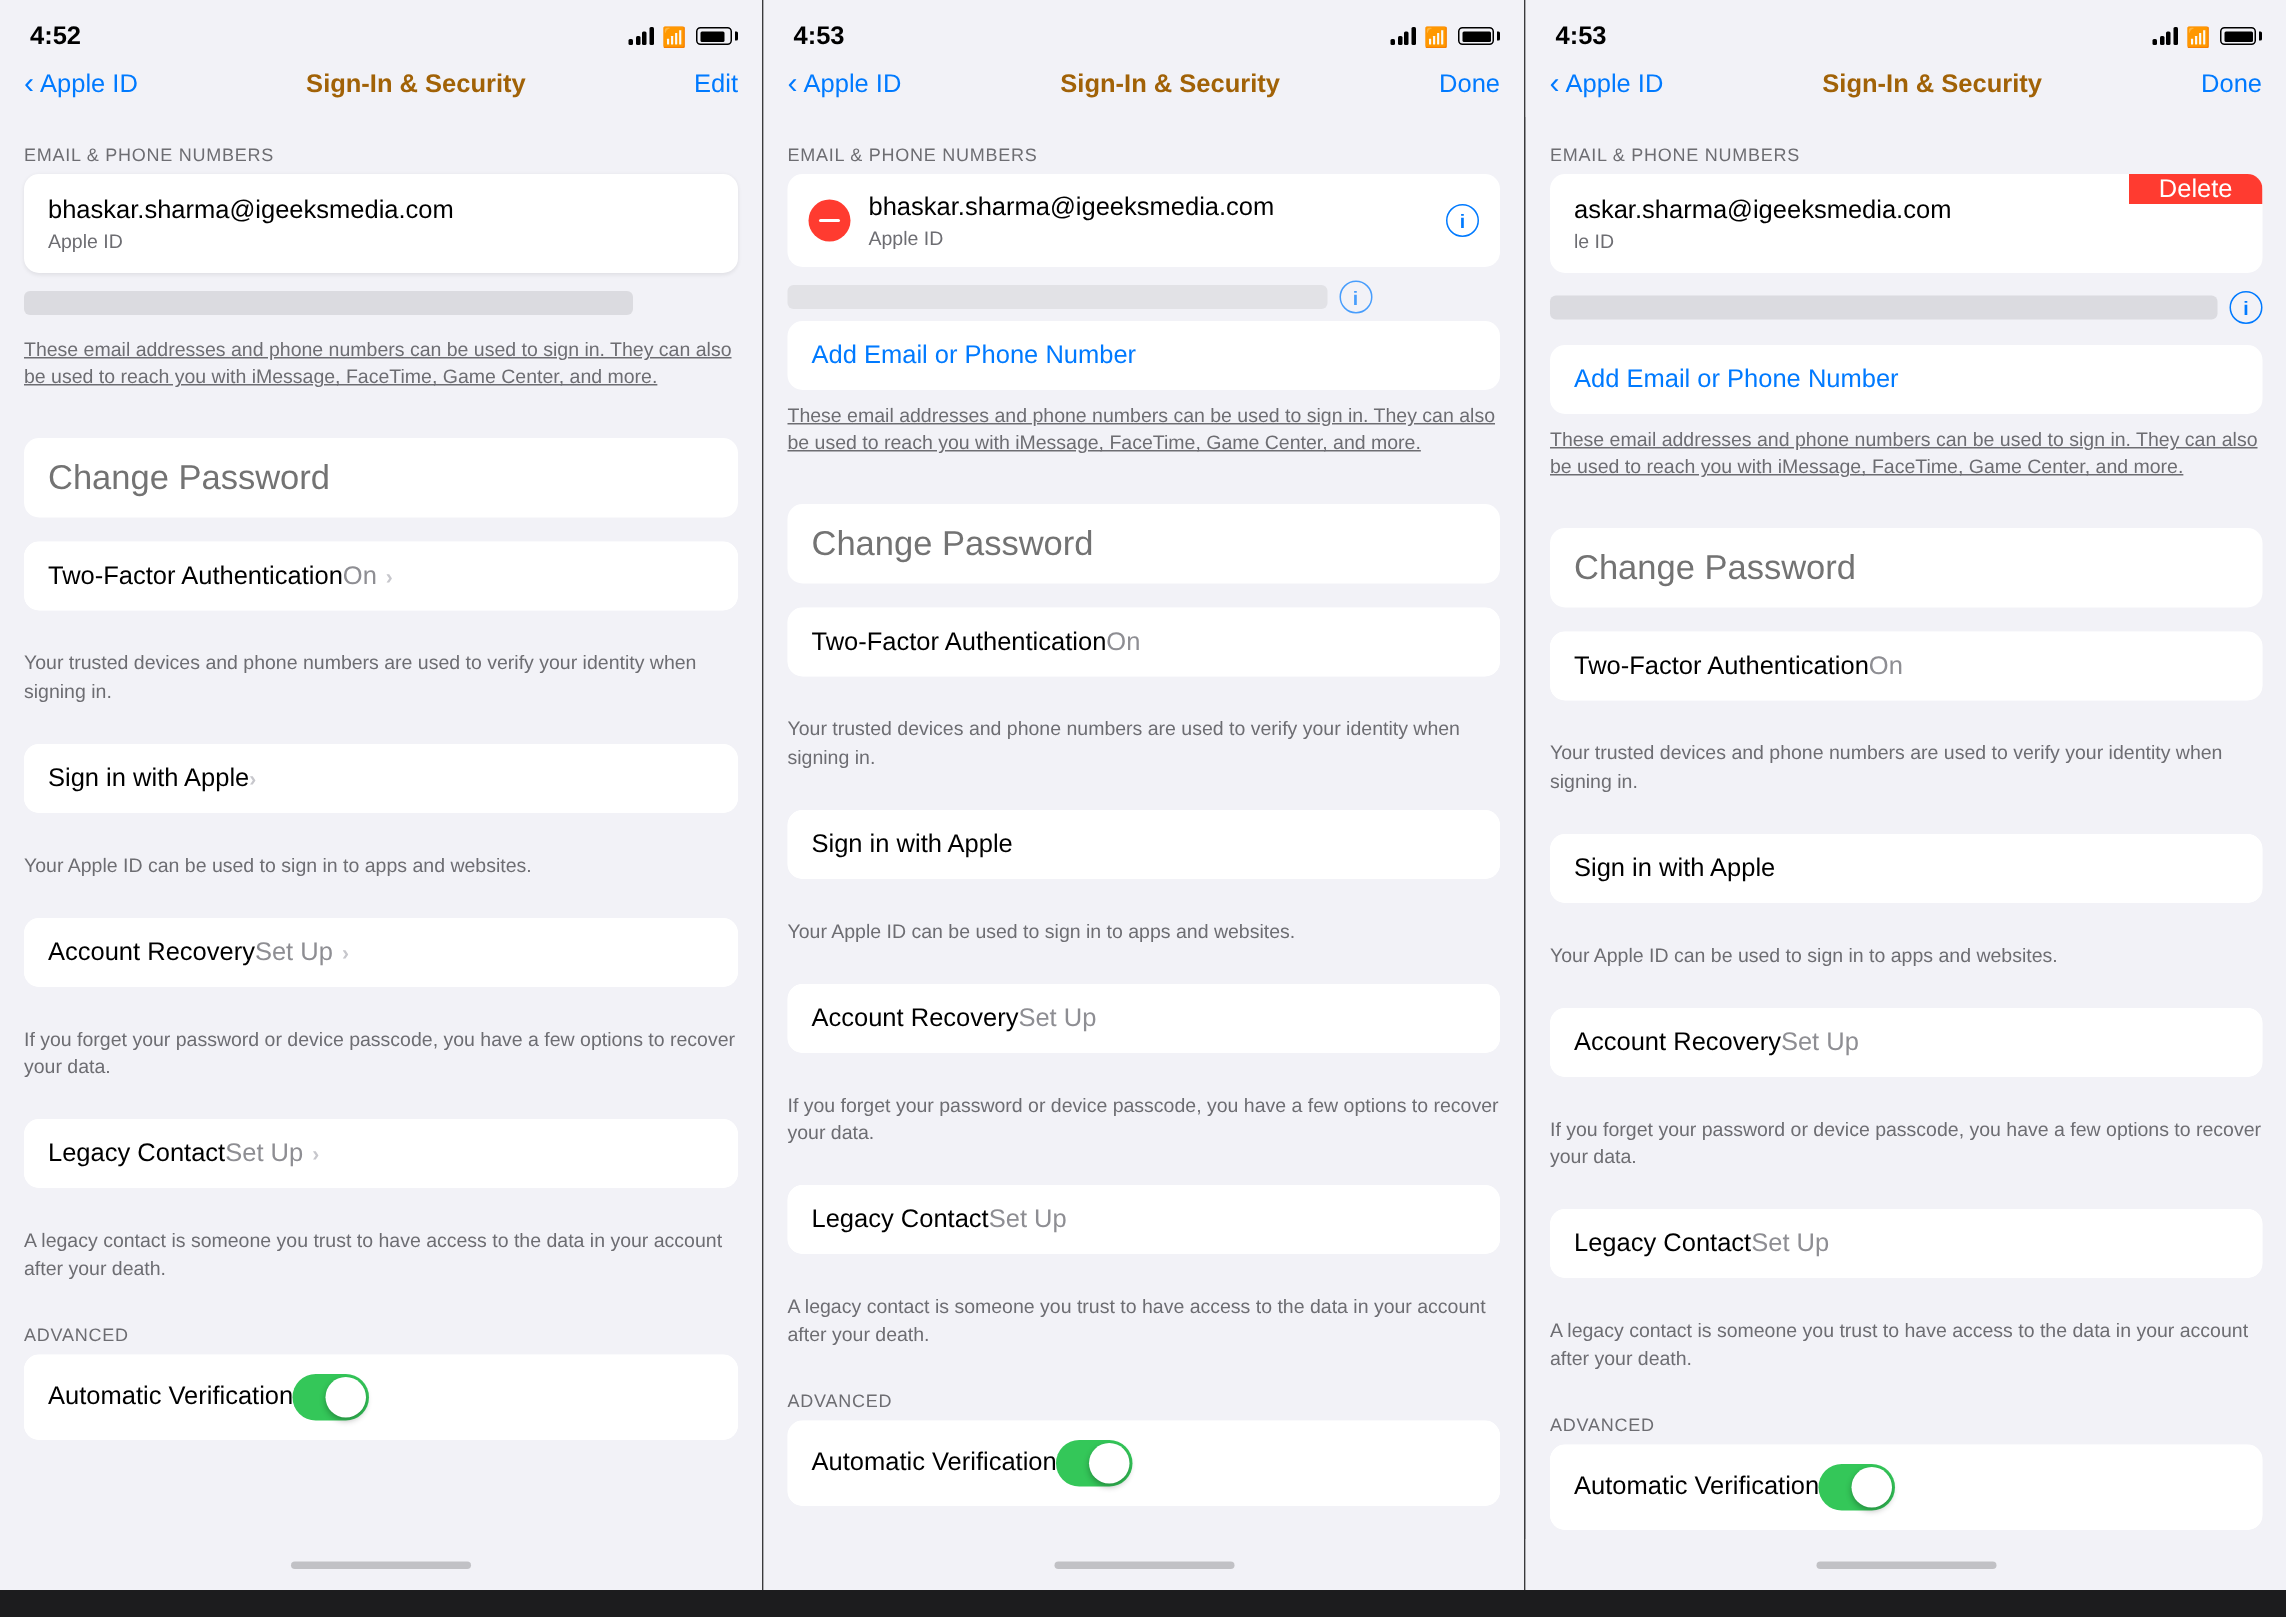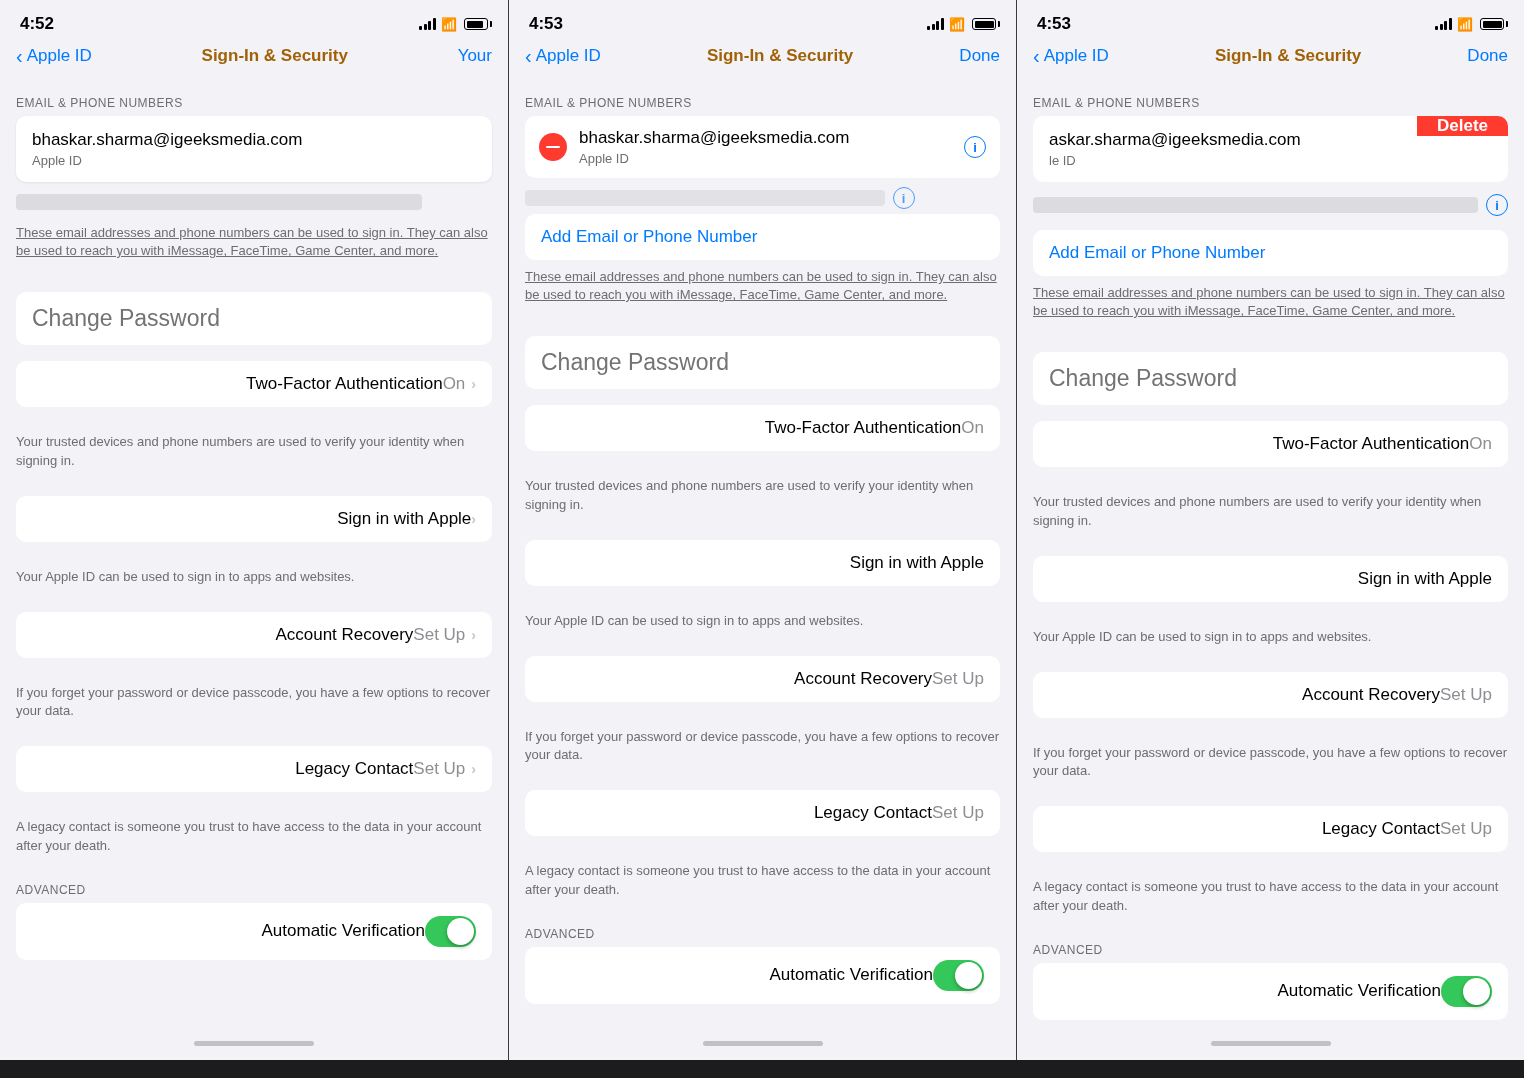--- a/index.html
+++ b/index.html
@@ -199,21 +199,21 @@
       color: #6d6d72;
       padding: 8px 16px 0 16px;
       line-height: 1.4;
       text-decoration: underline;
     }
 
     
     .menu-item {
       display: flex;
       align-items: center;
-      justify-content: flex-end;
+      justify-content: flex-start;
       background: #fff;
       padding: 13px 16px;
       border-bottom: 0.5px solid #e5e5ea;
       cursor: pointer;
     }
 
     .menu-item:first-child {
       border-radius: 10px 10px 0 0;
     }
     .menu-item:last-child {
@@ -368,21 +368,21 @@
 
     .email-card-content {
       flex: 1;
       padding: 14px 16px;
     }
 
     .delete-btn-red {
       background: #ff3b30;
       color: #fff;
       font-size: 17px;
-      font-weight: 700;
+      font-weight: 400;
       padding: 0 20px;
       height: 100%;
       display: flex;
       align-items: center;
       justify-content: center;
       cursor: pointer;
       min-width: 80px;
       align-self: stretch;
     }
 
@@ -420,21 +420,21 @@
       </div>
     </div>
   </div>
 
   <div class="nav-bar">
     <div class="nav-back">
       <span class="nav-back-chevron">‹</span>
       <span>Apple ID</span>
     </div>
     <div class="nav-title">Sign-In &amp; Security</div>
-    <div class="nav-action">Your</div>
+    <div class="nav-action">Edit</div>
   </div>
 
   <div class="content">
     <div class="section-header">EMAIL &amp; PHONE NUMBERS</div>
 
     <div class="email-card">
       <div class="email-address">bhaskar.sharma@igeeksmedia.com</div>
       <div class="email-label">Apple ID</div>
     </div>
 

